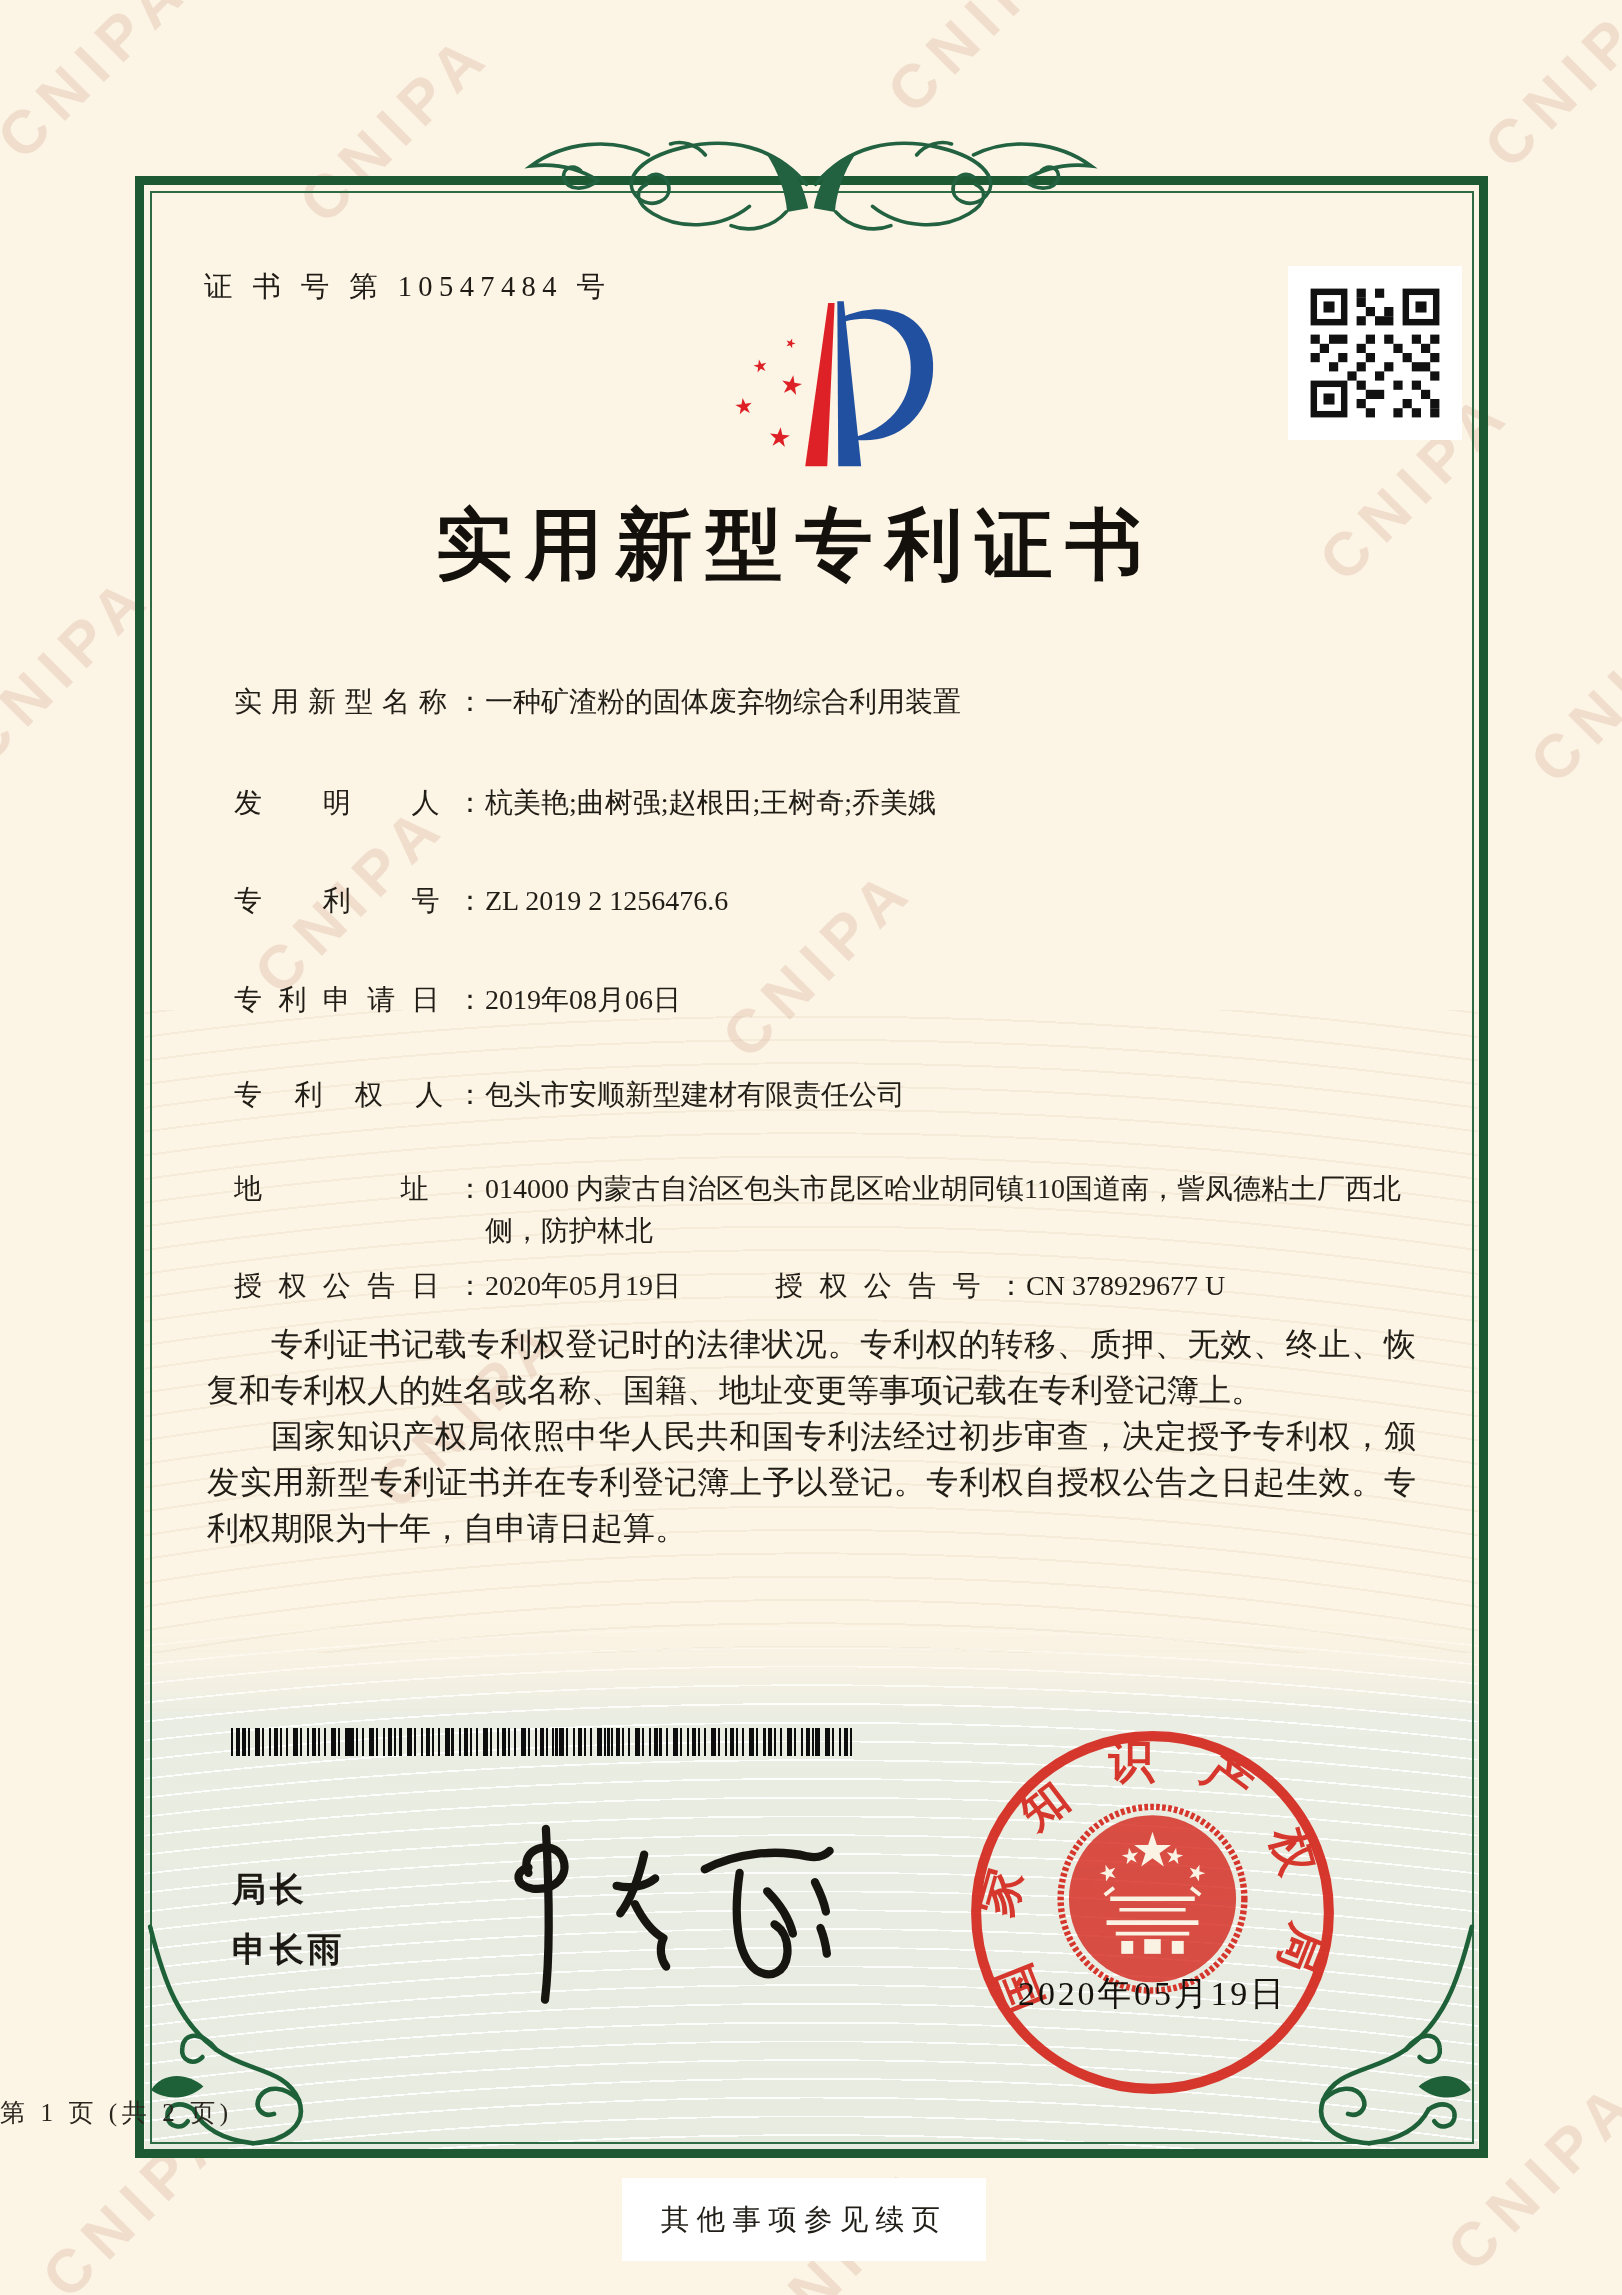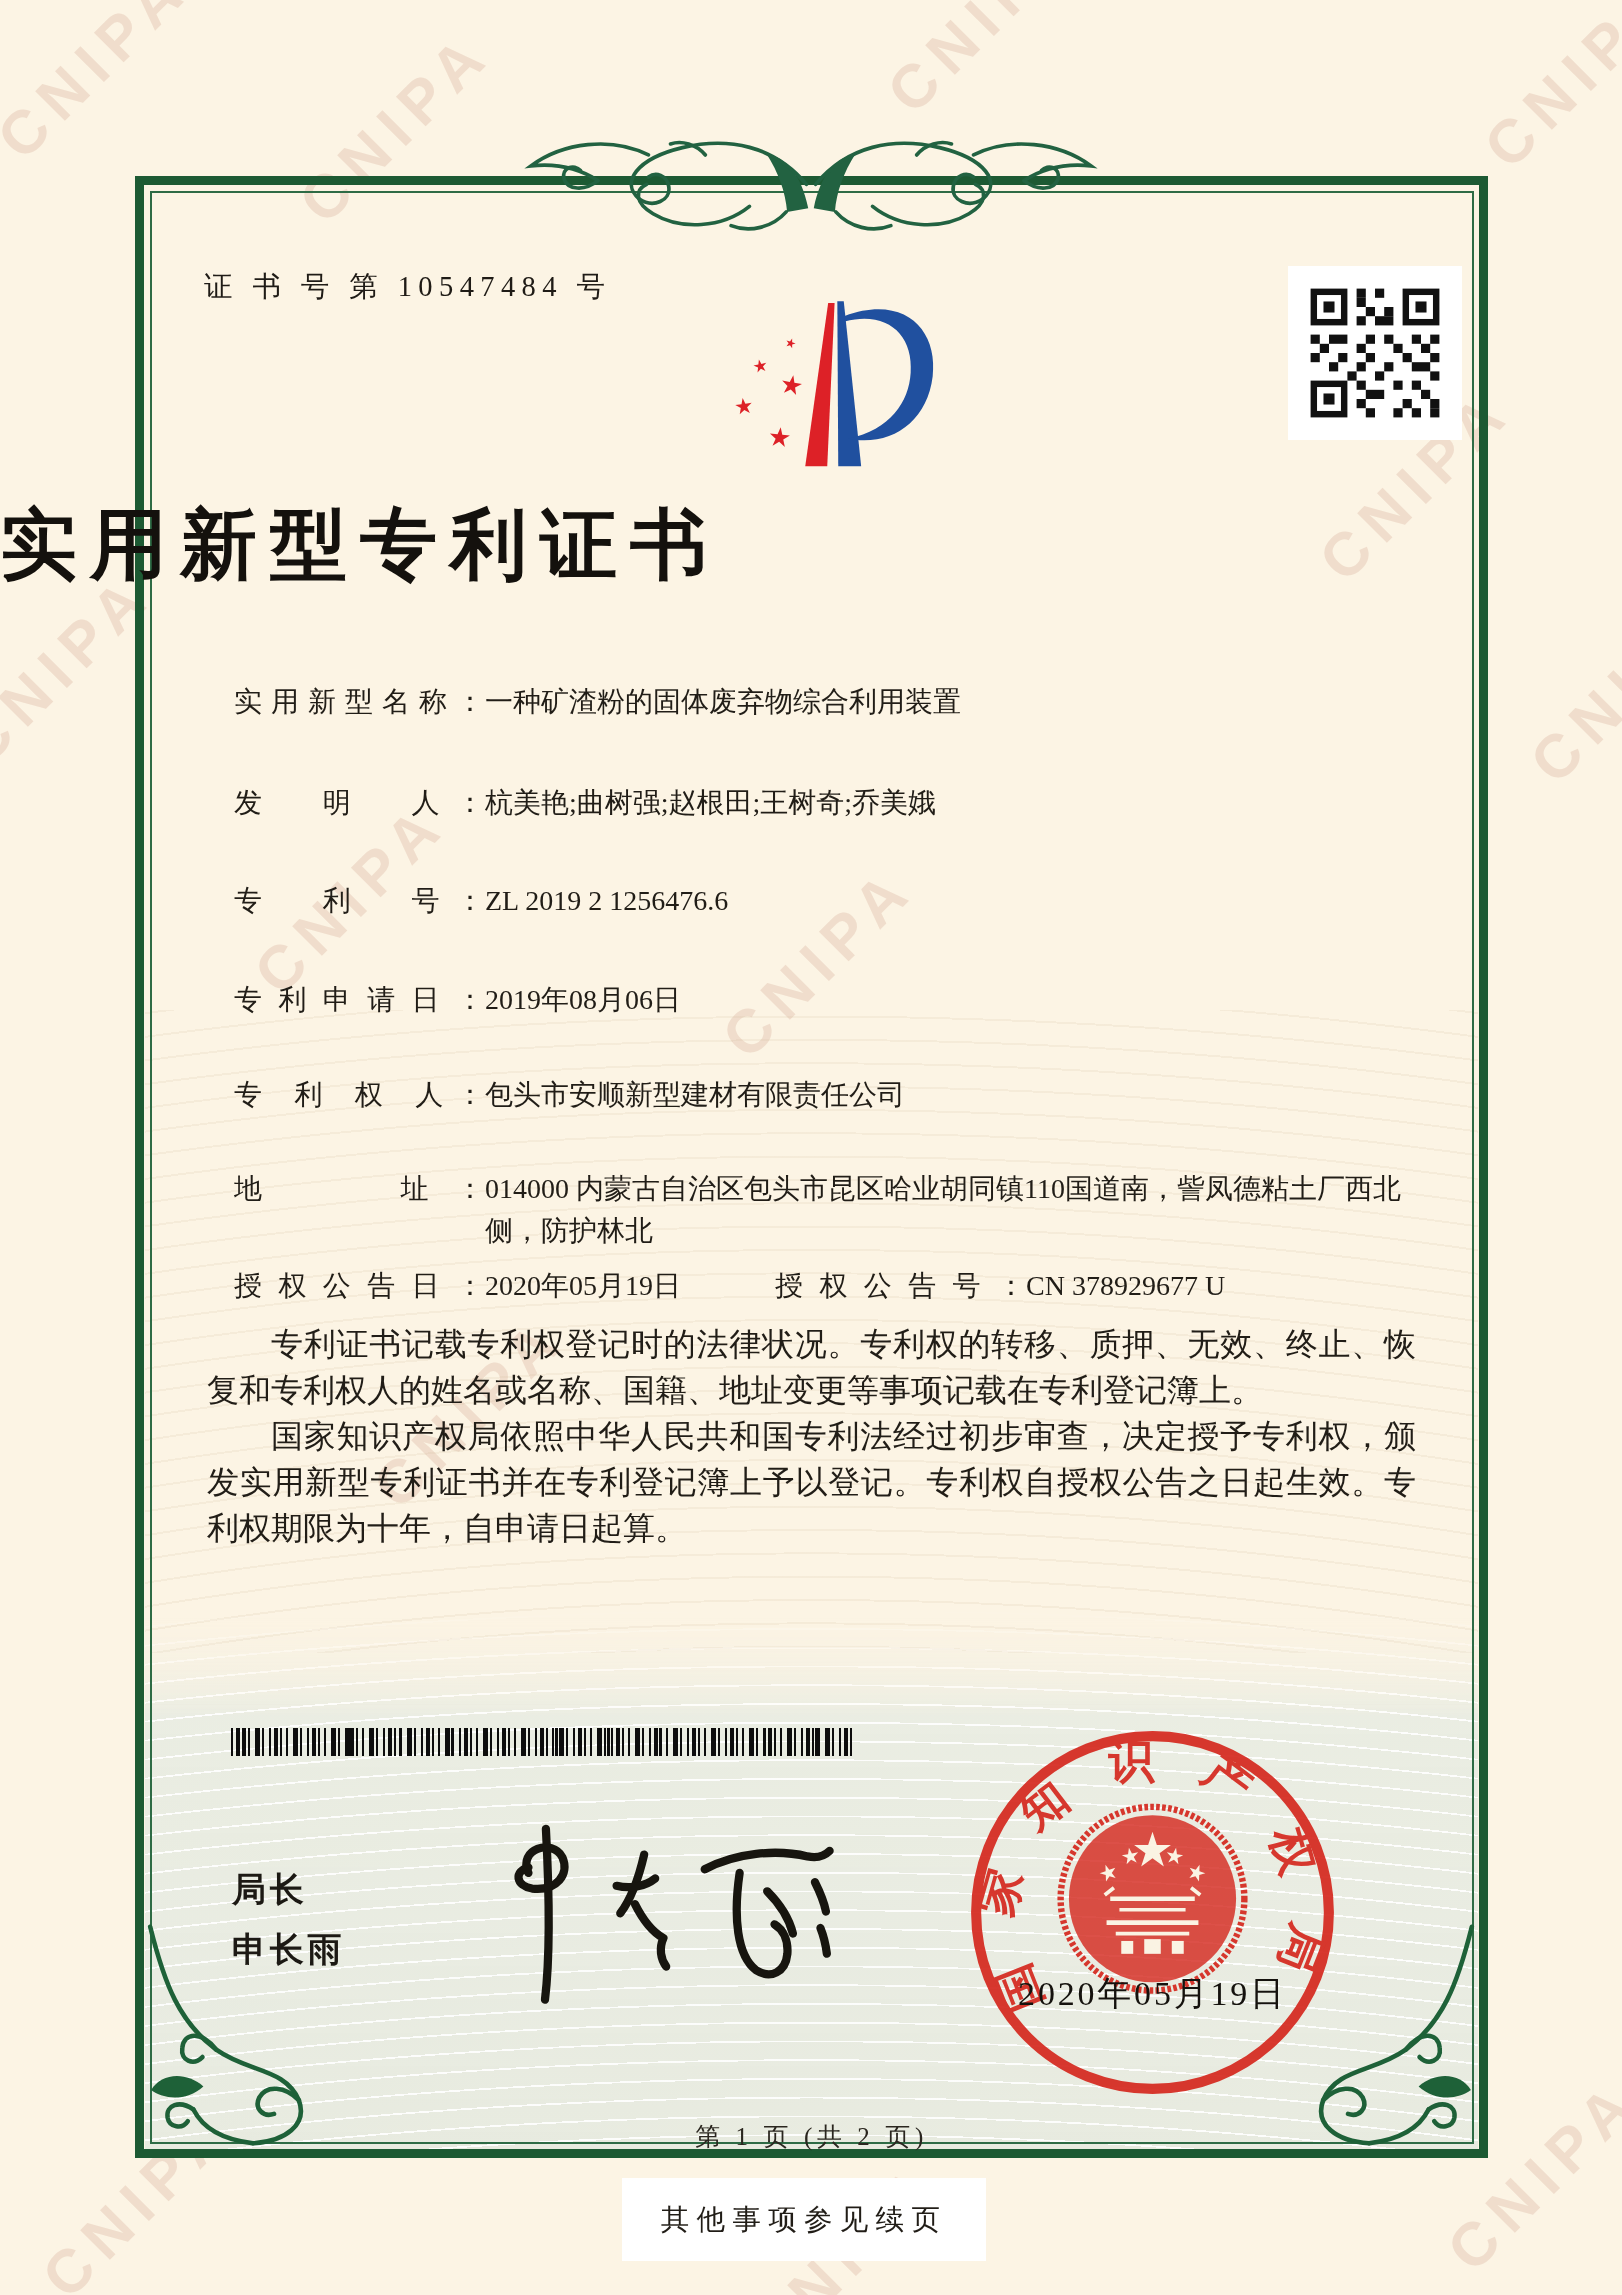--- a/index.html
+++ b/index.html
@@ -46,21 +46,21 @@
     font-size:28.5px;letter-spacing:6.4px;color:#1f1b16;
   }
   .logo{position:absolute;left:709px;top:257px;width:275px;height:225px;}
   .qr-box{
     position:absolute;left:1288px;top:266px;width:174px;height:174px;
     background:#fff;
   }
   .qr-box svg{position:absolute;left:18.4px;top:18.4px;}
   .title{
     position:absolute;left:0;top:494px;width:1591px;margin:0;
-    text-align:left;font-size:77px;font-weight:700;
+    text-align:center;font-size:77px;font-weight:700;
     letter-spacing:13px;color:#14110d;
   }
   
   .row{position:absolute;left:234px;display:flex;font-size:28px;line-height:42px;color:#211d17;}
   .flabel{width:250px;flex:none;text-align:justify;text-align-last:justify;}
   .fvalue{margin-left:1px;white-space:nowrap;}
   .fvalue.wrap{white-space:normal;width:946px;}
   .r-name{top:681px}.r-inv{top:782px}.r-pat{top:880px}.r-fil{top:979px}
   .r-own{top:1074px}.r-addr{top:1168px}.r-grant{top:1265px}
   .grant2{margin-left:94px;display:flex;}
@@ -85,22 +85,22 @@
     font-weight:600;font-size:34px;color:#1c1914;letter-spacing:3.7px;
   }
   .d1{top:1867px}.d2{top:1927px}
   .signature{position:absolute;left:464px;top:1816px;}
   .seal{position:absolute;left:955px;top:1715px;}
   .seal-date{
     position:absolute;left:969px;top:1971px;width:367px;text-align:center;
     font-size:34px;letter-spacing:2.8px;color:#15120e;z-index:4;
   }
   .pagenum{
-    position:absolute;left:0;top:2096px;width:1623px;text-align:center;
-    font-size:25px;letter-spacing:4.6px;color:#2a261f;margin-top:24px;
+    position:absolute;left:0;top:2096px;width:1623px;
+    font-size:25px;letter-spacing:4.6px;color:#2a261f;
   }
   .footer-note{
     position:absolute;left:622px;top:2178px;width:364px;height:83px;
     background:#ffffff;display:flex;align-items:center;justify-content:center;
     font-size:28.5px;letter-spacing:7.3px;color:#211d17;z-index:3;
   }
   .orn{position:absolute;z-index:3;}
 </style>
 </head>
 <body>

